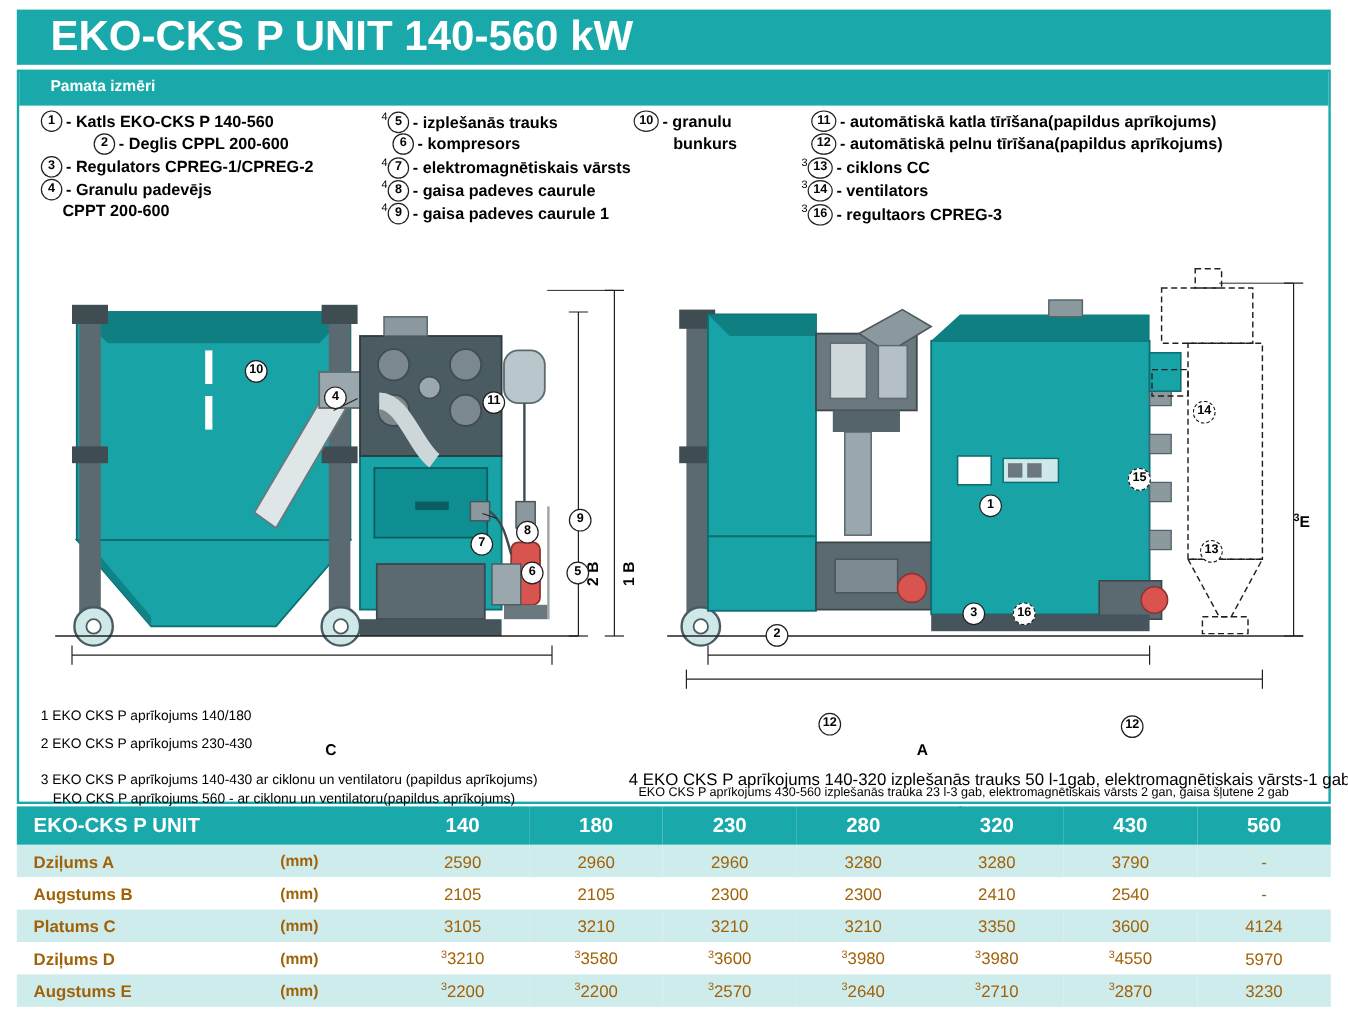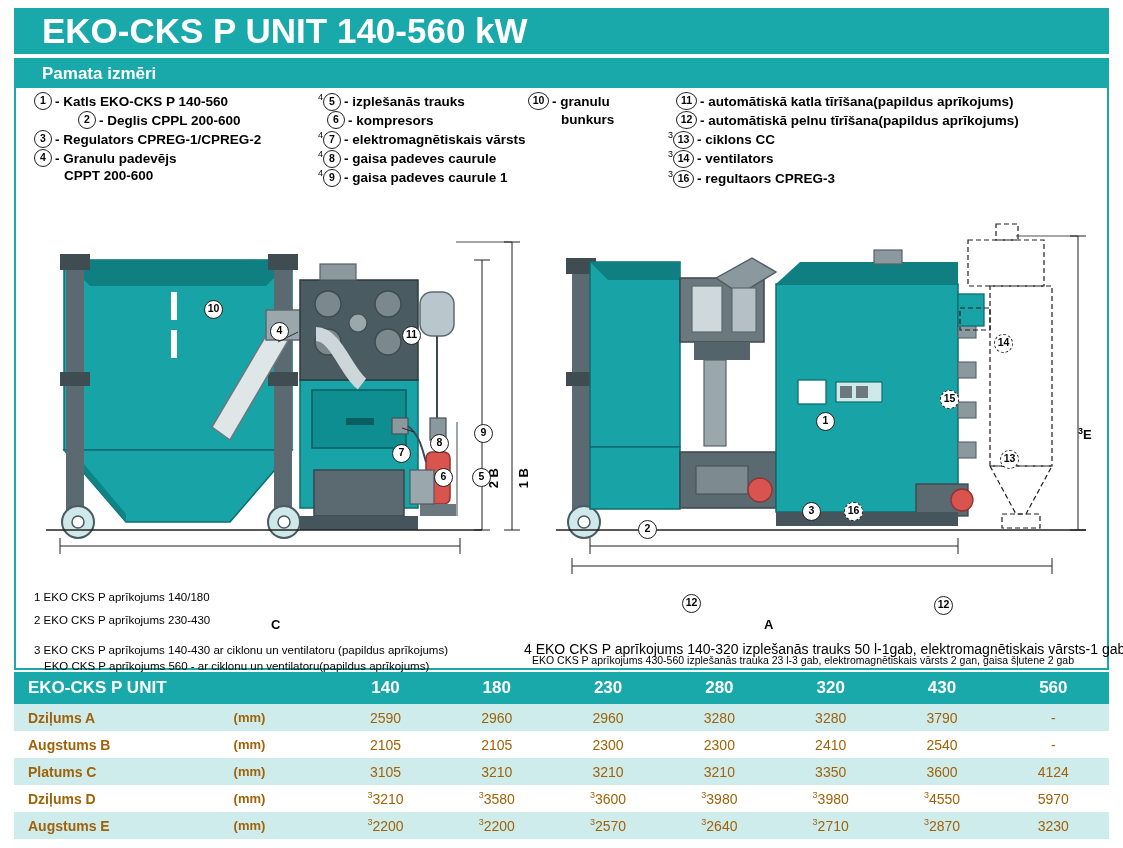--- a/index.html
+++ b/index.html
@@ -31,21 +31,21 @@
     border:2px solid #1aa9ab;
     box-sizing:border-box;
     background:#fff;
   }
   .subtitle-bar{
     position:absolute;left:0px;top:0px;width:100%;height:28px;
     background:#1aa9ab;
   }
   .subtitle-bar .sub{
     position:absolute;left:26px;top:4px;
-    font-size:17px;font-weight:bold;color:#ffffff;
+    font-size:13px;font-weight:bold;color:#ffffff;
   }
 
   
   .legend{position:absolute;left:0;top:32px;width:100%;height:130px;}
   .leg-item{position:absolute;font-size:13.5px;font-weight:bold;white-space:nowrap;}
   .num-circle{
     display:inline-block;width:16px;height:16px;border:1px solid #231f20;border-radius:50%;
     text-align:center;line-height:15px;font-size:10.5px;font-weight:bold;
     vertical-align:middle;margin-right:3px;background:#fff;
   }
@@ -111,21 +111,21 @@
       </div>
       <div class="leg-item" style="left:18px;top:19px;margin-left:44px;">
         <span class="num-circle">2</span><span class="leg-text">- Deglis CPPL 200-600</span>
       </div>
       <div class="leg-item" style="left:18px;top:38px;">
         <span class="num-circle">3</span><span class="leg-text">- Regulators CPREG-1/CPREG-2</span>
       </div>
       <div class="leg-item" style="left:18px;top:57px;">
         <span class="num-circle">4</span><span class="leg-text">- Granulu padevējs</span>
       </div>
-      <div class="leg-item" style="left:48px;top:75px;text-align:center;">
+      <div class="leg-item" style="left:36px;top:75px;text-align:center;">
         <span class="leg-text">CPPT 200-600</span>
       </div>
 
       <div class="leg-item" style="left:302px;top:0px;">
         <span class="sup">4</span><span class="num-circle">5</span><span class="leg-text">- izplešanās trauks</span>
       </div>
       <div class="leg-item" style="left:311px;top:19px;">
         <span class="num-circle">6</span><span class="leg-text">- kompresors</span>
       </div>
       <div class="leg-item" style="left:302px;top:38px;">

